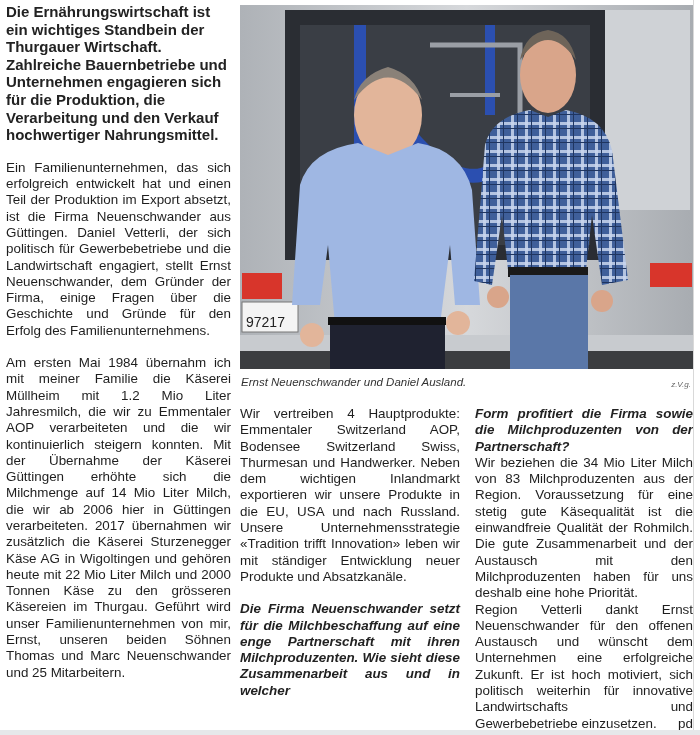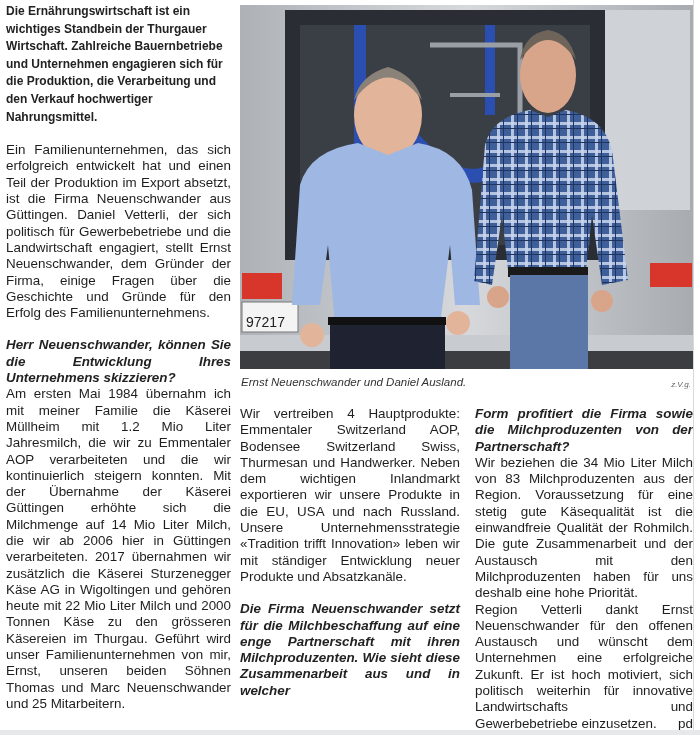--- a/index.html
+++ b/index.html
@@ -4,21 +4,21 @@
 <style>
   html, body { margin: 0; padding: 0; }
   body {
     width: 700px; height: 735px; overflow: hidden; position: relative;
     background: #ffffff; color: #1e1e1e;
     font-family: "Liberation Sans", sans-serif;
   }
   .page { position: absolute; left: 0; top: 0; width: 700px; height: 735px; }
   .col { position: absolute; font-size: 13.4px; line-height: 16.3px; text-align: justify; }
   .col p { margin: 0; }
-  .lead { font-weight: bold; font-size: 12px; line-height: 17.6px; text-align: left; color: #222; }
+  .lead { font-weight: bold; font-size: 15px; line-height: 17.6px; text-align: left; color: #222; }
   .q { font-weight: bold; font-style: italic; color: #222; }
   .gap { height: 16px; }
   #col1 { left: 6px; top: 3px; width: 225px; }
   #col2 { left: 240px; top: 406px; width: 220px; }
   #col3 { left: 475px; top: 406px; width: 218px; }
   .photo { position: absolute; left: 240px; top: 5px; width: 453px; height: 364px; overflow: hidden; background: #7dd3fc; }
   .caption { position: absolute; left: 241px; top: 376px; font-size: 11.5px; font-style: italic; color: #333; }
   .credit { position: absolute; right: 9px; top: 380px; font-size: 8px; font-style: italic; color: #666; }
   .pd { float: right; }
   .vline { position: absolute; left: 693px; top: 0; width: 1px; height: 735px; background: #d9d9d9; }
@@ -27,21 +27,20 @@
 </head>
 <body>
 
 <div class="page">
 
   <div class="col" id="col1">
     <p class="lead">Die Ernährungswirtschaft ist ein wichtiges Standbein der Thurgauer Wirtschaft. Zahlreiche Bauernbetriebe und Unternehmen engagieren sich für die Produktion, die Verarbeitung und den Verkauf hochwertiger Nahrungsmittel.</p>
     <div class="gap"></div>
     <p>Ein Familienunternehmen, das sich erfolgreich entwickelt hat und einen Teil der Produktion im Export absetzt, ist die Firma Neuenschwander aus Güttingen. Daniel Vetterli, der sich politisch für Gewerbebetriebe und die Landwirtschaft engagiert, stellt Ernst Neuenschwander, dem Gründer der Firma, einige Fragen über die Geschichte und Gründe für den Erfolg des Familienunternehmens.</p>
     <div class="gap"></div>
-    <p class="q">Herr Neuenschwander, können Sie die Entwicklung Ihres Unternehmens skizzieren?</p>
     <p>Am ersten Mai 1984 übernahm ich mit meiner Familie die Käserei Müllheim mit 1.2 Mio Liter Jahresmilch, die wir zu Emmentaler AOP verarbeiteten und die wir kontinuierlich steigern konnten. Mit der Übernahme der Käserei Güttingen erhöhte sich die Milchmenge auf 14 Mio Liter Milch, die wir ab 2006 hier in Güttingen verarbeiteten. 2017 übernahmen wir zusätzlich die Käserei Sturzenegger Käse AG in Wigoltingen und gehören heute mit 22 Mio Liter Milch und 2000 Tonnen Käse zu den grösseren Käsereien im Thurgau. Geführt wird unser Familienunternehmen von mir, Ernst, unseren beiden Söhnen Thomas und Marc Neuenschwander und 25 Mitarbeitern.</p>
   </div>
 
   <div class="photo">
     <svg width="453" height="364" viewBox="0 0 453 364" xmlns="http://www.w3.org/2000/svg">
       <defs>
         <linearGradient id="steel" x1="0" x2="1" y1="0" y2="0">
           <stop offset="0" stop-color="#aeb2b7"></stop>
           <stop offset="0.5" stop-color="#d6d8db"></stop>
           <stop offset="1" stop-color="#a8acb1"></stop>

